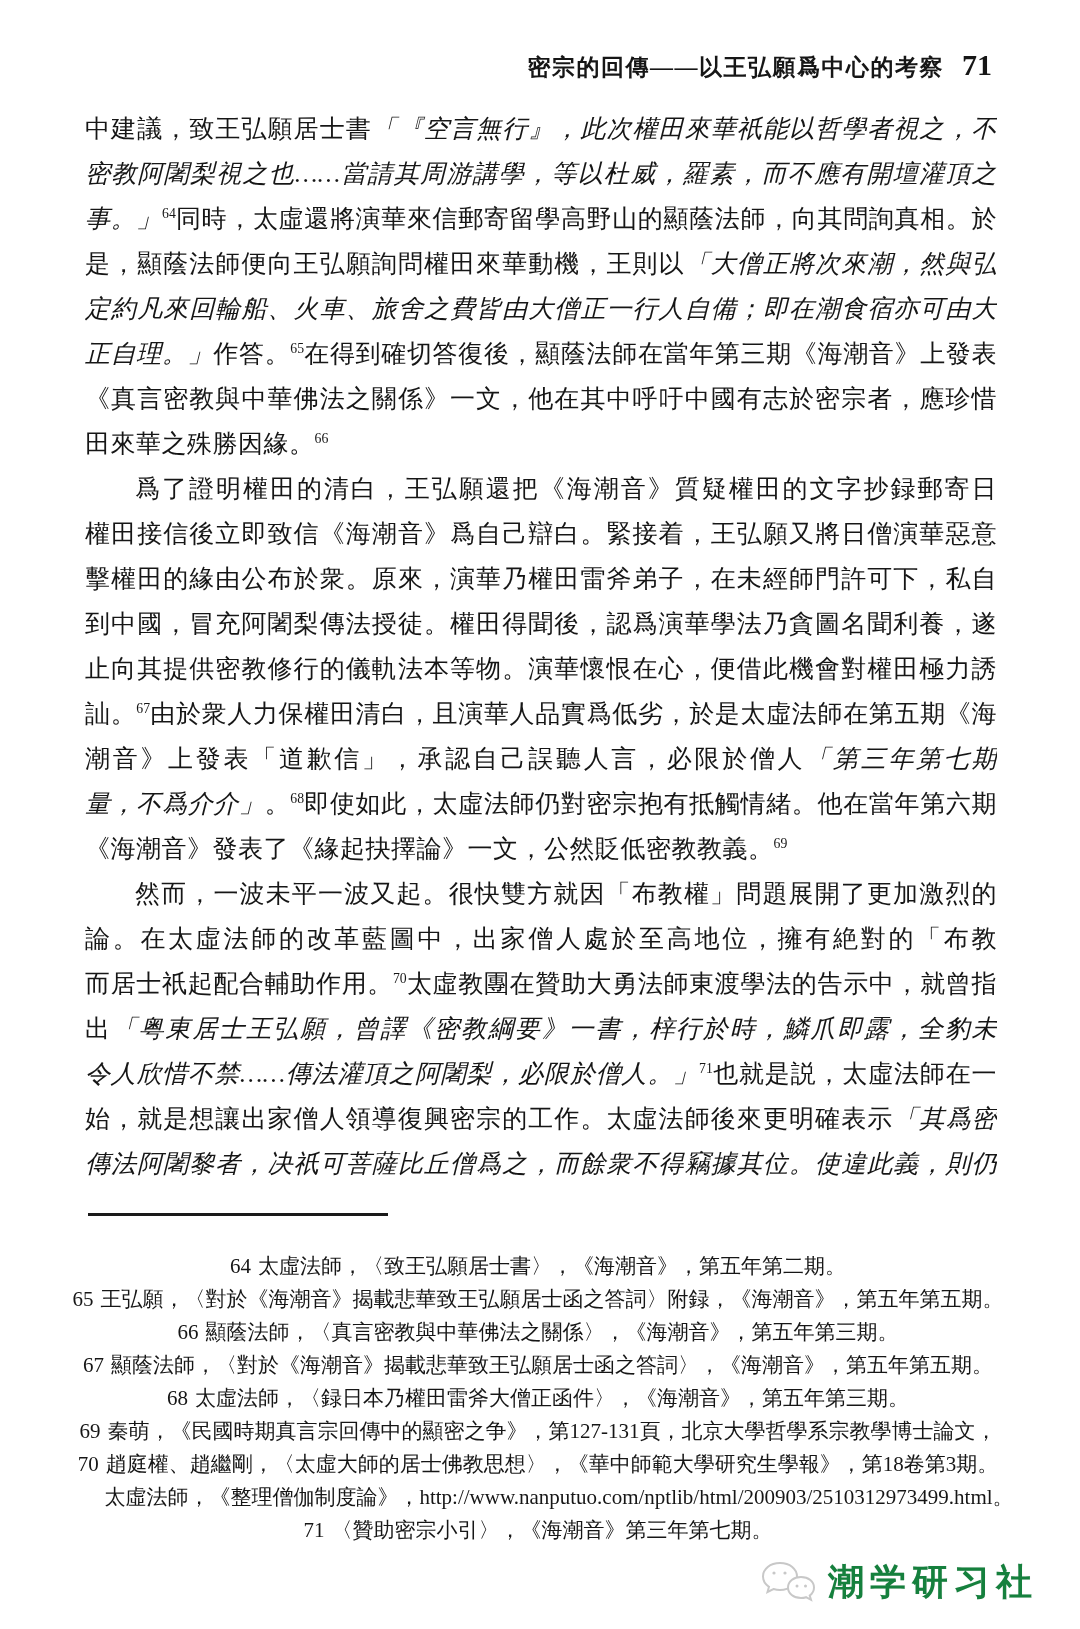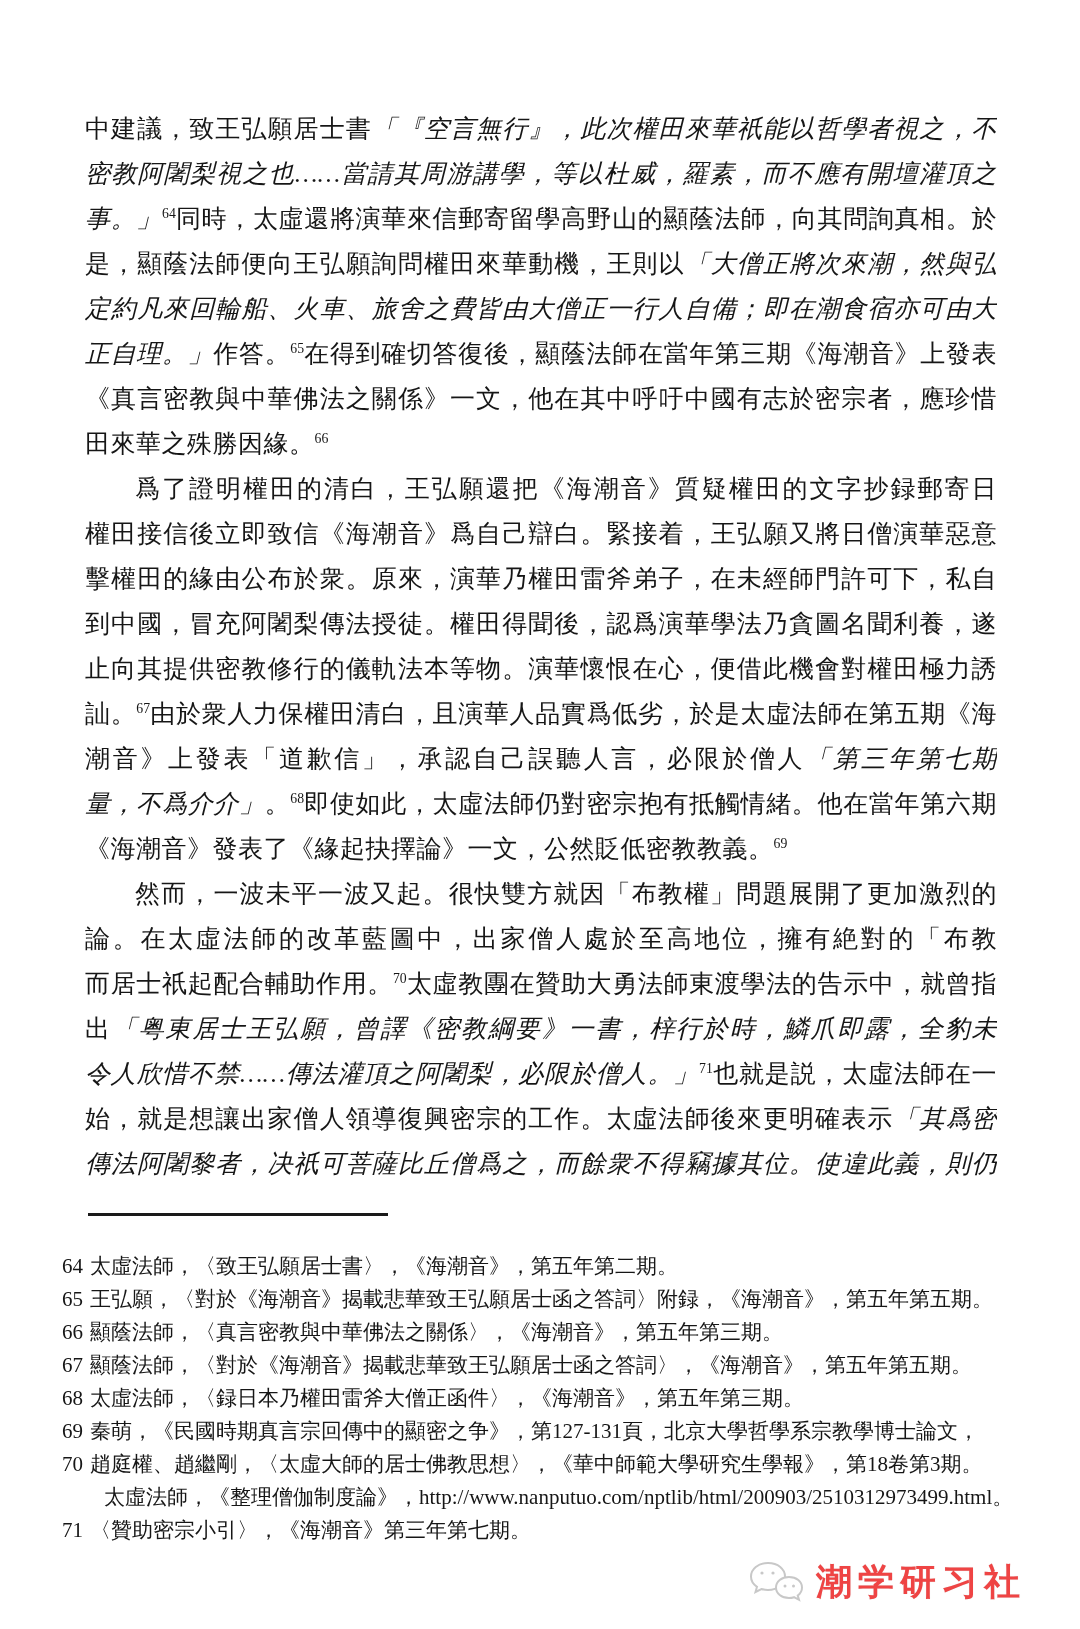--- a/index.html
+++ b/index.html
@@ -75,62 +75,66 @@
     border-top: 3px solid #1a1a1a;
   }
   
   .footnotes {
     position: absolute;
     top: 1250px;
     left: 62px;
     width: 952px;
     font-size: 21px;
     line-height: 33px;
+    text-align: center;
   }
   .fn-line {
     height: 33px;
     overflow: hidden;
     white-space: nowrap;
   }
   .fn-line .fn-num {
     display: inline-block;
     margin-right: 7px;
     letter-spacing: 0;
   }
   .fn-line.fn-cont {
     padding-left: 42px;
   }
   
   .watermark {
     position: absolute;
-    right: 54px;
+    right: 42px;
     bottom: 22px;
     display: flex;
     align-items: center;
-    color: #ef4444;
+    color: #15803d;
   }
   .watermark .wm-icon {
     width: 58px;
     height: 46px;
     margin-right: 10px;
     flex: 0 0 auto;
   }
   .watermark .wm-text {
     font-size: 36px;
     letter-spacing: 6px;
     font-weight: bold;
     text-shadow: 0 0 1px #dcdcdc;
     white-space: nowrap;
   }
 </style>
 </head>
 <body>
 
 <div class="page">
 
+  <div class="running-head">
+    <span class="rh-title">密宗的回傳——以王弘願爲中心的考察</span><span class="rh-pagenum">71</span>
+  </div>
 
   <div class="body-text">
       <div class="line full"><span>中建議，致王弘願居士書</span><span class="kai">「『空言無行』，此次權田來華祇能以哲學者視之，不能以</span></div>
       <div class="line full"><span class="kai">密教阿闍梨視之也……當請其周游講學，等以杜威，羅素，而不應有開壇灌頂之</span></div>
       <div class="line full"><span class="kai">事。」</span><sup>64</sup><span>同時，太虛還將演華來信郵寄留學高野山的顯蔭法師，向其問詢真相。於</span></div>
       <div class="line full"><span>是，顯蔭法師便向王弘願詢問權田來華動機，王則以</span><span class="kai">「大僧正將次來潮，然與弘願</span></div>
       <div class="line full"><span class="kai">定約凡來回輪船、火車、旅舍之費皆由大僧正一行人自備；即在潮食宿亦可由大僧</span></div>
       <div class="line full"><span class="kai">正自理。」</span><span>作答。</span><sup>65</sup><span>在得到確切答復後，顯蔭法師在當年第三期《海潮音》上發表了</span></div>
       <div class="line full"><span>《真言密教與中華佛法之關係》一文，他在其中呼吁中國有志於密宗者，應珍惜權</span></div>
       <div class="line"><span>田來華之殊勝因緣。</span><sup>66</sup></div>

